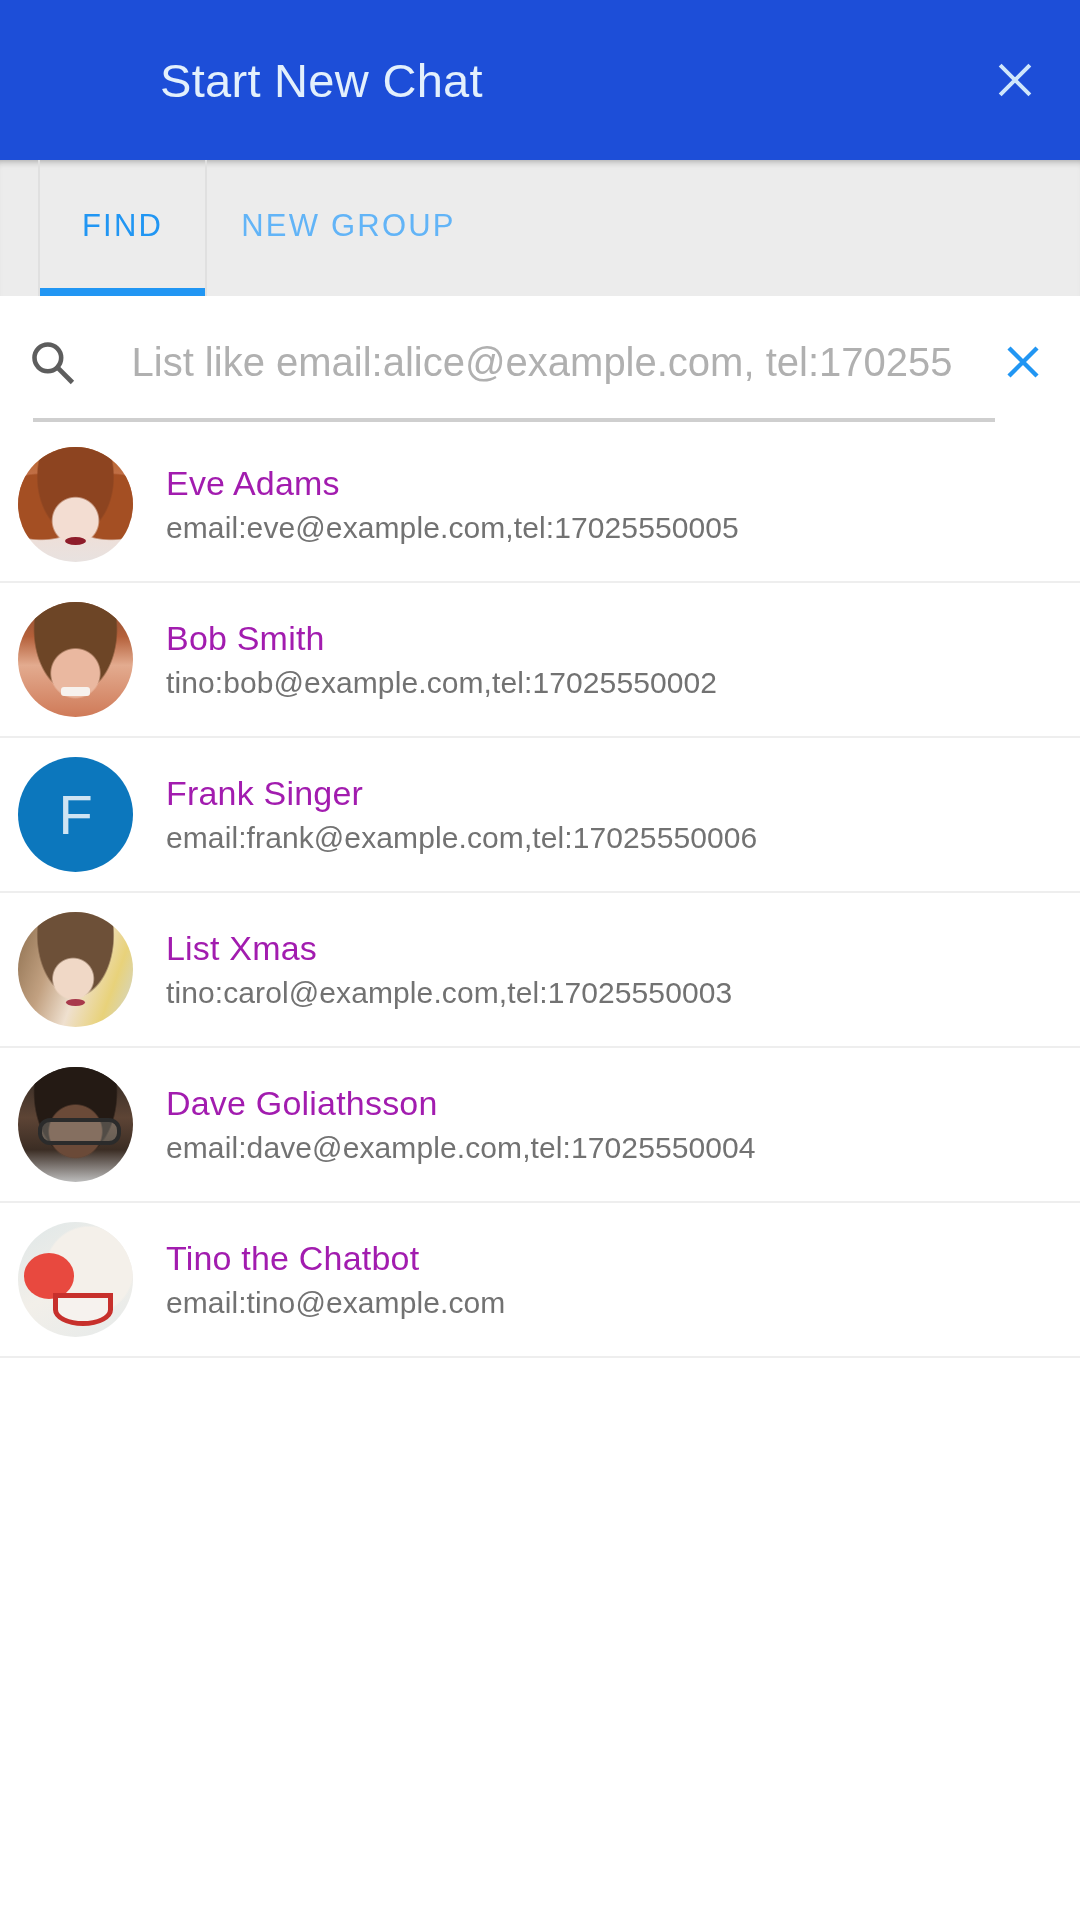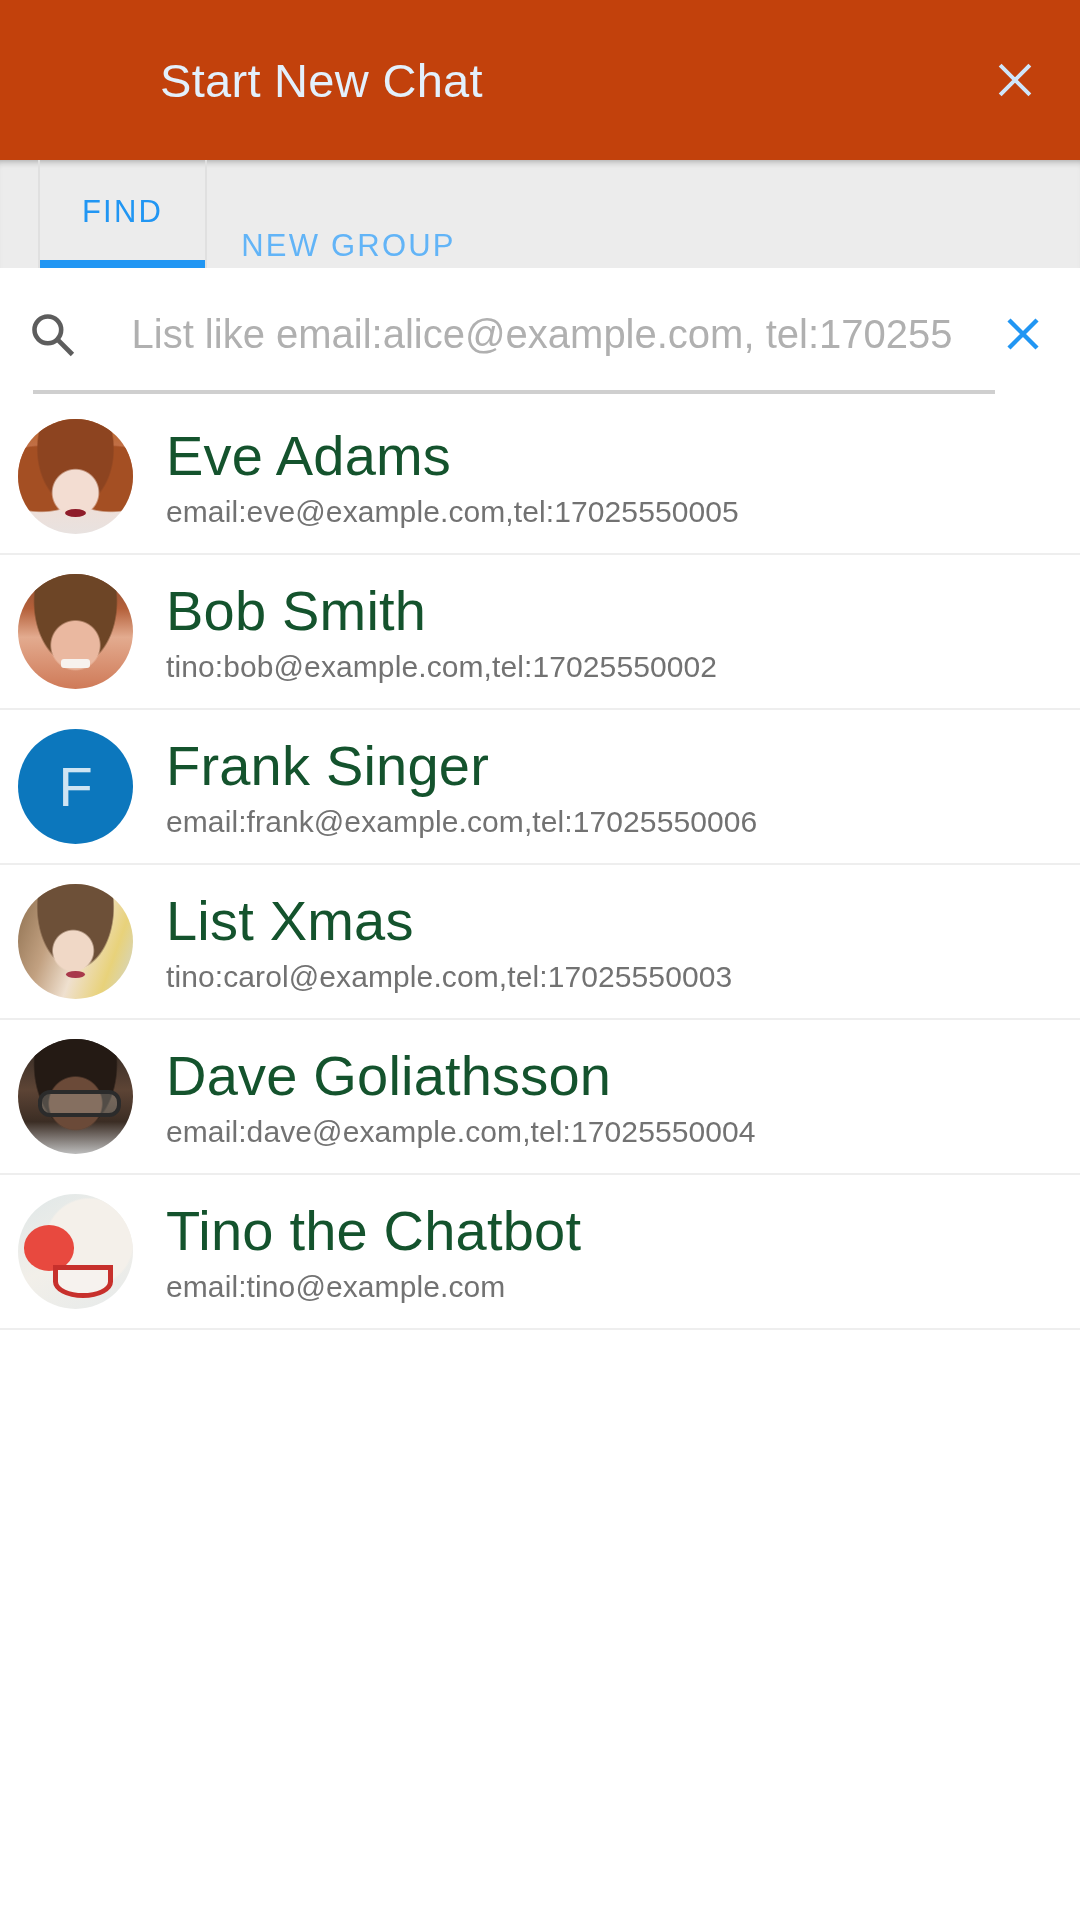--- a/index.html
+++ b/index.html
@@ -7,21 +7,21 @@
     width: 1080px; height: 1920px;
     background: #ffffff;
     font-family: "Liberation Sans", sans-serif;
     overflow: hidden;
   }
 
   
   .header {
     position: relative;
     height: 160px;
-    background: #c2410c;
+    background: #1d4ed8;
     display: flex;
     align-items: center;
   }
   .header-title {
     margin-left: 160px;
     color: #e3f0fc;
     font-size: 47px;
     font-weight: 400;
     letter-spacing: 0.3px;
     line-height: 1;
@@ -32,41 +32,41 @@
     top: 50%;
     transform: translateY(-50%);
     width: 74px; height: 74px;
     display: flex; align-items: center; justify-content: center;
   }
   .header-close svg { display: block; }
 
   
   .tabbar {
     position: relative;
-    height: 108px;
+    height: 136px;
     background: #ececec;
     display: flex;
     box-shadow: inset 0 7px 9px -7px rgba(0,0,0,0.40);
   }
   .tabbar-spacer { width: 38px; flex: none; }
   .tab {
     position: relative;
     flex: none;
     display: flex;
     align-items: center;
     justify-content: center;
     border-left: 2px solid #e0e0e0;
     color: #62b4f7;
     font-size: 31px;
     letter-spacing: 2.2px;
     padding-bottom: 4px;
   }
   .tab:last-of-type { border-right: 2px solid #e0e0e0; }
   .tab-find      { width: 167px; }
-  .tab-newgroup  { width: 285px; align-items: flex-end; }
+  .tab-newgroup  { width: 285px; }
   .tab-byid      { width: 166px; }
   .tab.active { color: #2196f3; }
   .tab.active::after {
     content: "";
     position: absolute;
     left: 0; right: 0; bottom: 0;
     height: 8px;
     background: #2196f3;
   }
   .tabbar-rest { flex: 1; }
@@ -149,22 +149,22 @@
     font-weight: 400;
     line-height: 1;
   }
   .contact-text {
     margin-left: 33px;
     display: flex;
     flex-direction: column;
     justify-content: center;
   }
   .contact-name {
-    font-size: 56px;
-    color: #14532d;
+    font-size: 34px;
+    color: #a21caf;
     line-height: 1.1;
     margin-bottom: 8px;
     letter-spacing: 0.2px;
   }
   .contact-detail {
     font-size: 30px;
     color: #727272;
     line-height: 1.1;
     letter-spacing: 0.1px;
   }

